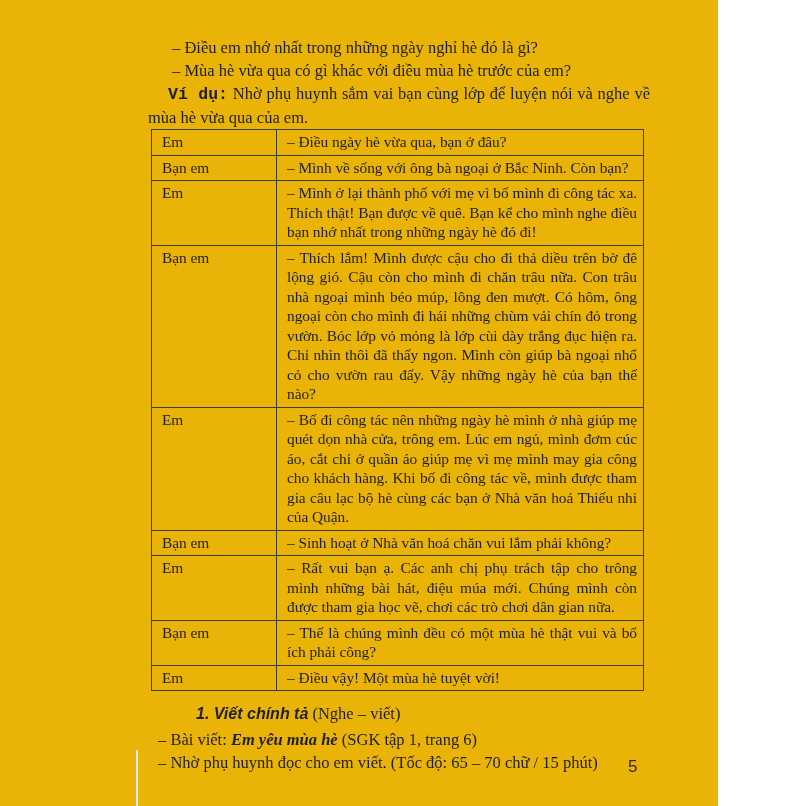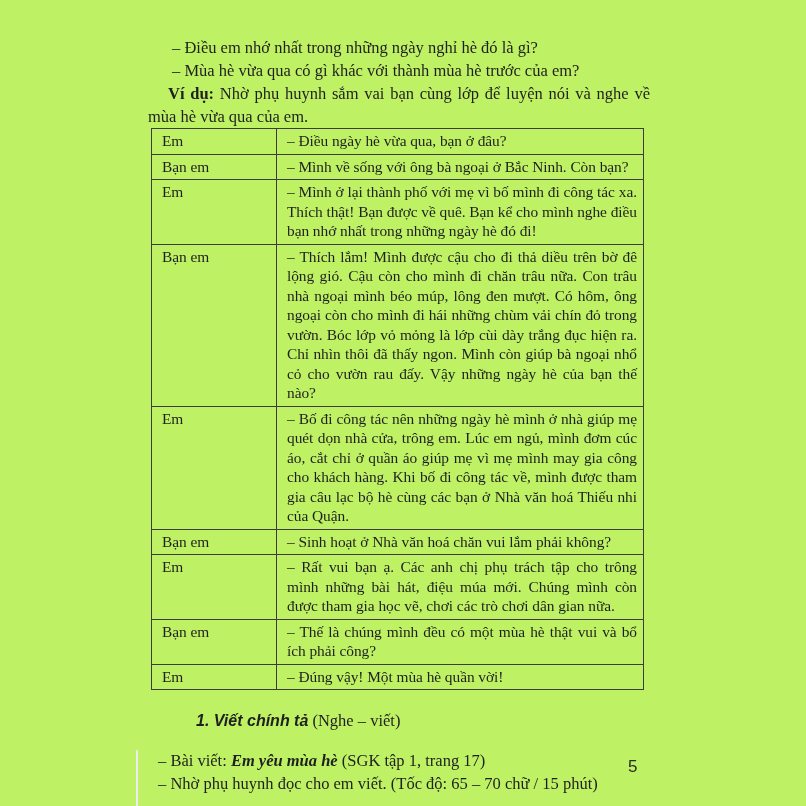--- a/index.html
+++ b/index.html
@@ -3,22 +3,22 @@
 <meta charset="utf-8">
 <style>
   html, body { margin: 0; padding: 0; }
   body {
     width: 806px; height: 806px;
     background: #ffffff;
     font-family: "Liberation Serif", serif;
   }
   .page {
     position: relative;
-    width: 806px; height: 806px;
-    background: #bef264;
+    width: 718px; height: 806px;
+    background: #eab308;
     color: #1f1f1f;
     overflow: hidden;
   }
   .scan-edge {
     position: absolute;
     left: 136px; top: 750px;
     width: 2px; height: 56px;
     background: #ececec;
   }
   .content {
@@ -33,21 +33,21 @@
     font-size: 16.5px;
     line-height: 23px;
   }
   .example {
     margin: 0;
     font-size: 16.5px;
     line-height: 23px;
     text-align: justify;
     text-indent: 20px;
   }
-  .example .lbl { font-weight: bold; }
+  .example .lbl { font-weight: bold; font-family: Liberation Mono, monospace; }
   
   table.dialogue {
     margin-left: 3px;
     width: 493px;
     border-collapse: collapse;
     table-layout: fixed;
   }
   table.dialogue, table.dialogue td {
     border: 1.5px solid #3c3c3c;
   }
@@ -63,23 +63,23 @@
   
   .section { margin-top: 14px; }
   .sec-heading {
     margin: 0 0 0 8px;
     font-family: "Liberation Sans", sans-serif;
     font-weight: bold;
     font-size: 17px;
     line-height: 24px;
   }
   .sec-item {
-    margin: 1px 0 12px 48px;
+    margin: 1px 0 5px 48px;
     font-size: 16.5px;
-    line-height: 33px;
+    line-height: 18px;
   }
   .sec-item .bi-sans {
     font-family: "Liberation Sans", sans-serif;
     font-weight: bold;
     font-style: italic;
     font-size: 16px;
   }
   .dash-line {
     margin: 0 0 0 10px;
     font-size: 16.5px;
@@ -97,21 +97,21 @@
     color: #2a2a2a;
   }
 </style>
 </head>
 <body>
 
 <div class="page">
   <div class="content">
 
     <p class="q">– Điều em nhớ nhất trong những ngày nghỉ hè đó là gì?</p>
-    <p class="q">– Mùa hè vừa qua có gì khác với thành mùa hè trước của em?</p>
+    <p class="q">– Mùa hè vừa qua có gì khác với điều mùa hè trước của em?</p>
     <p class="example"><span class="lbl">Ví dụ:</span><span> Nhờ phụ huynh sắm vai bạn cùng lớp để luyện nói và nghe về mùa hè vừa qua của em.</span></p>
 
     <table class="dialogue">
       <tbody>
         <tr>
           <td class="speaker">Em</td>
           <td class="line">– Điều ngày hè vừa qua, bạn ở đâu?</td>
         </tr>
         <tr>
           <td class="speaker">Bạn em</td>
@@ -136,28 +136,28 @@
         <tr>
           <td class="speaker">Em</td>
           <td class="line">– Rất vui bạn ạ. Các anh chị phụ trách tập cho trông mình những bài hát, điệu múa mới. Chúng mình còn được tham gia học vẽ, chơi các trò chơi dân gian nữa.</td>
         </tr>
         <tr>
           <td class="speaker">Bạn em</td>
           <td class="line">– Thế là chúng mình đều có một mùa hè thật vui và bổ ích phải công?</td>
         </tr>
         <tr>
           <td class="speaker">Em</td>
-          <td class="line">– Đúng vậy! Một mùa hè quần vời!</td>
+          <td class="line">– Điều vậy! Một mùa hè tuyệt vời!</td>
         </tr>
       </tbody>
     </table>
 
     <div class="section">
       <p class="sec-item"><span class="bi-sans">1. Viết chính tả</span><span> (Nghe – viết)</span></p>
-      <p class="dash-line"><span>– Bài viết: </span><span class="bi-serif">Em yêu mùa hè</span><span> (SGK tập 1, trang 17)</span></p>
+      <p class="dash-line"><span>– Bài viết: </span><span class="bi-serif">Em yêu mùa hè</span><span> (SGK tập 1, trang 6)</span></p>
       <p class="dash-line">– Nhờ phụ huynh đọc cho em viết. (Tốc độ: 65 – 70 chữ / 15 phút)</p>
     </div>
 
   </div>
 
   <div class="page-number">5</div>
   <div class="scan-edge"></div>
 </div>
 
 </body></html>

